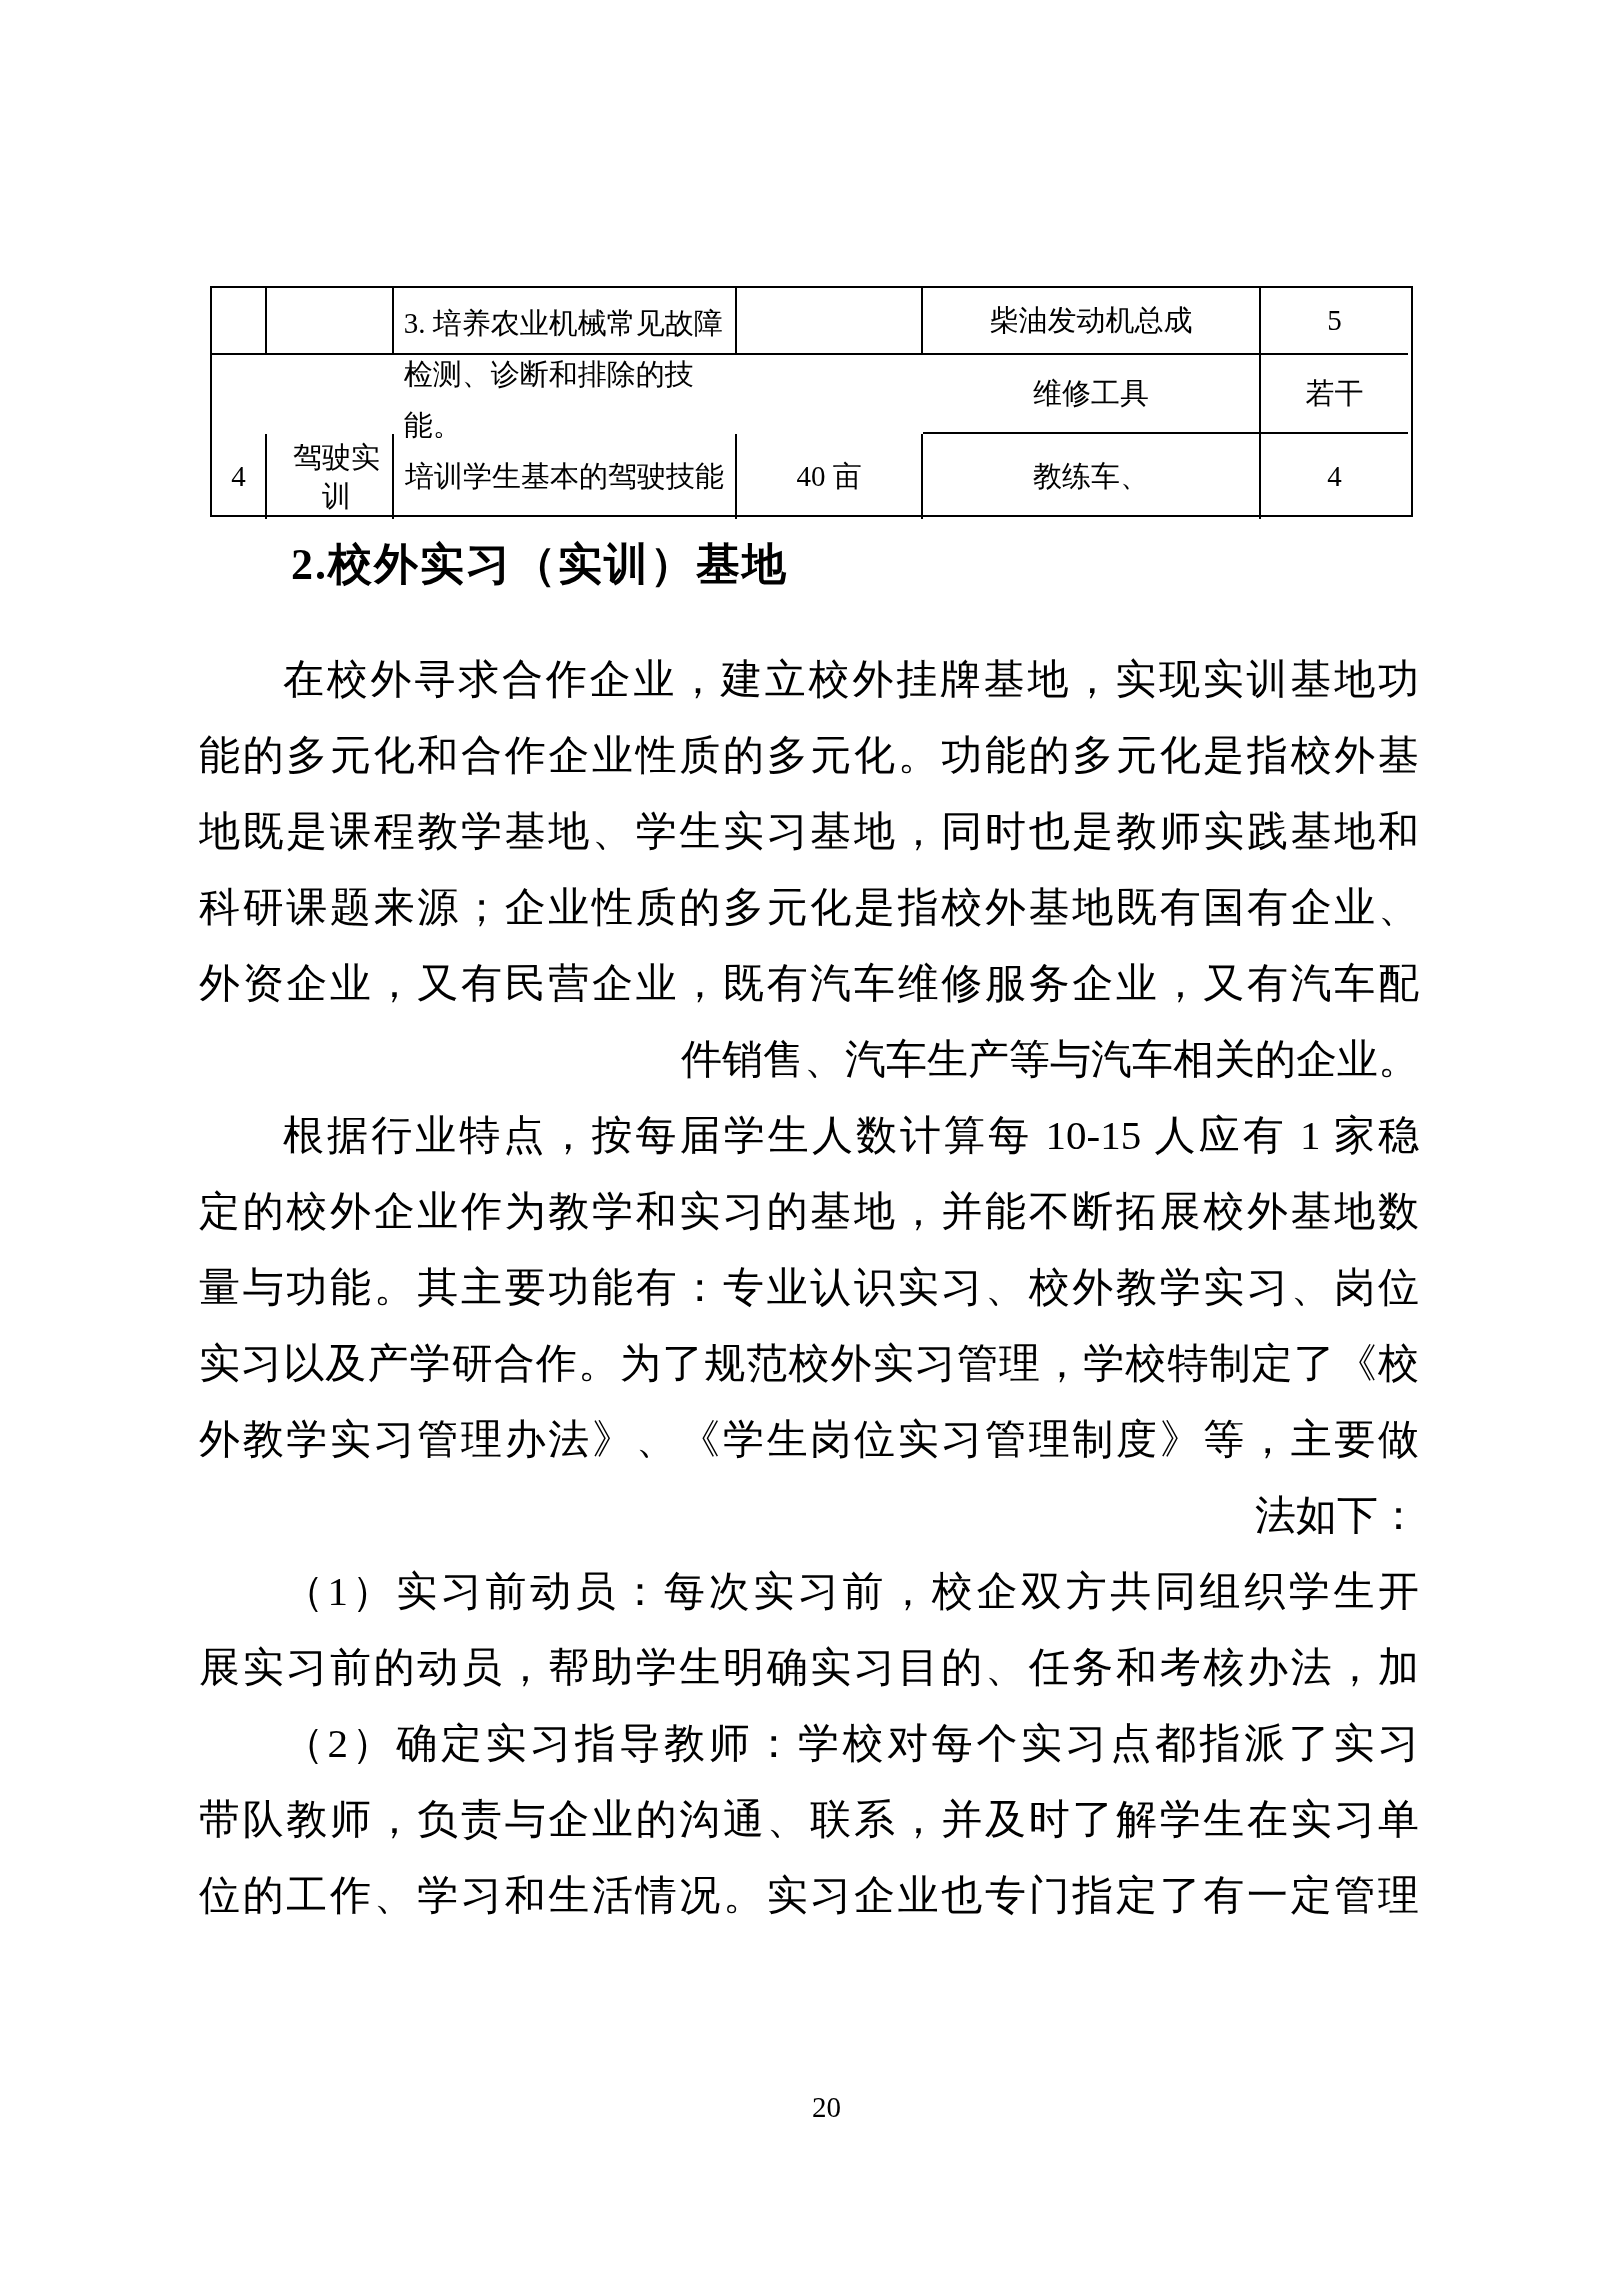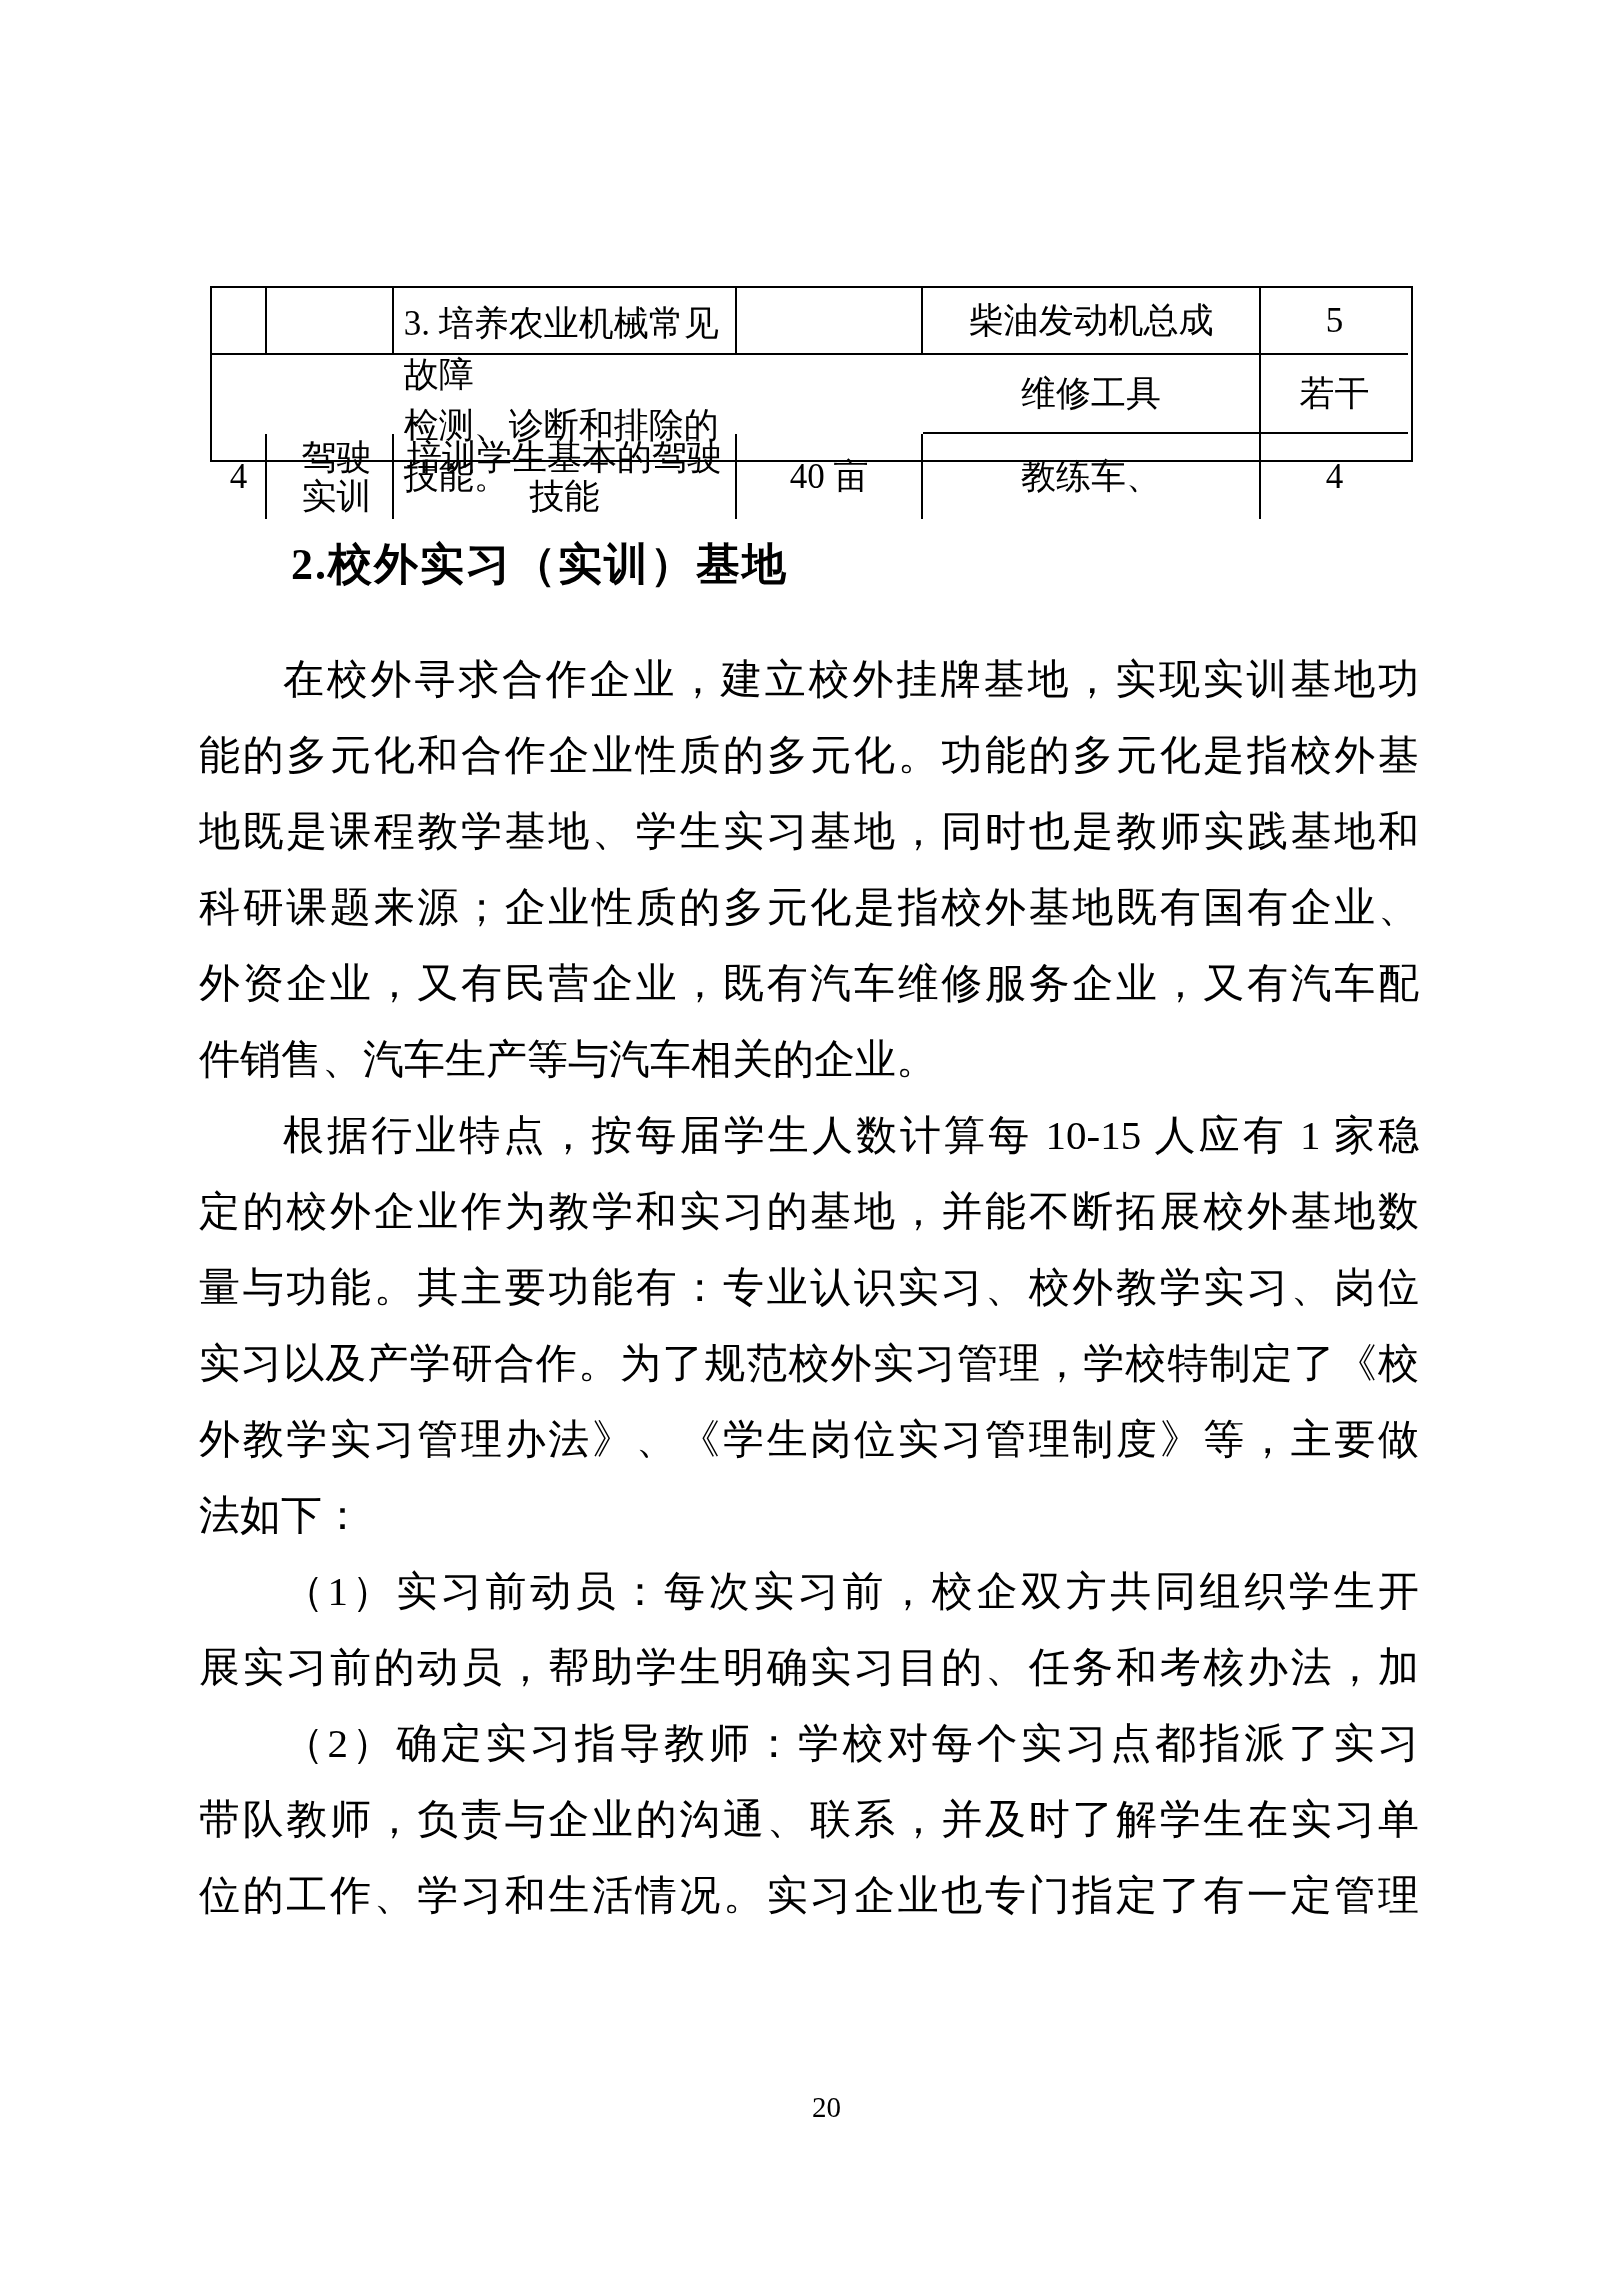--- a/index.html
+++ b/index.html
@@ -9,26 +9,26 @@
     width:1621px; height:2293px;
     background:#ffffff;
     font-family:"Liberation Serif","DejaVu Serif",serif;
     color:#000;
     overflow:hidden;
   }
 
   
   .ftable {
     position:absolute; left:210px; top:286px;
-    width:1203px; height:176px;
+    width:1203px; height:231px;
     display:grid;
     grid-template-columns:55px 127px 343px 186px 338px 147px;
     grid-template-rows:67px 79px 85px;
     border:2.9px solid #000;
-    font-size:35px;
+    font-size:29px;
     line-height:1.0;
   }
   .tc {
     border-right:2px solid #000;
     border-bottom:2.9px solid #000;
     display:flex; align-items:center; justify-content:center;
     text-align:center;
   }
   .tc.lastcol { border-right:none; }
   .tc.lastrow { border-bottom:none; }
@@ -49,21 +49,21 @@
     font-size:44px; font-weight:bold; line-height:69px;
     letter-spacing:2px;
     white-space:nowrap;
   }
 
   
   .bodytext { position:absolute; left:199px; top:641px; width:1220px; }
   .bl {
     height:76px; line-height:76px;
     font-size:41px;
-    text-align:left;
+    text-align:right;
     white-space:nowrap;
   }
   .bl.jf {
     white-space:normal;
     text-align:justify;
     text-align-last:justify;
     text-justify:distribute;
   }
   .bl.ind { text-indent:84px; }
 

